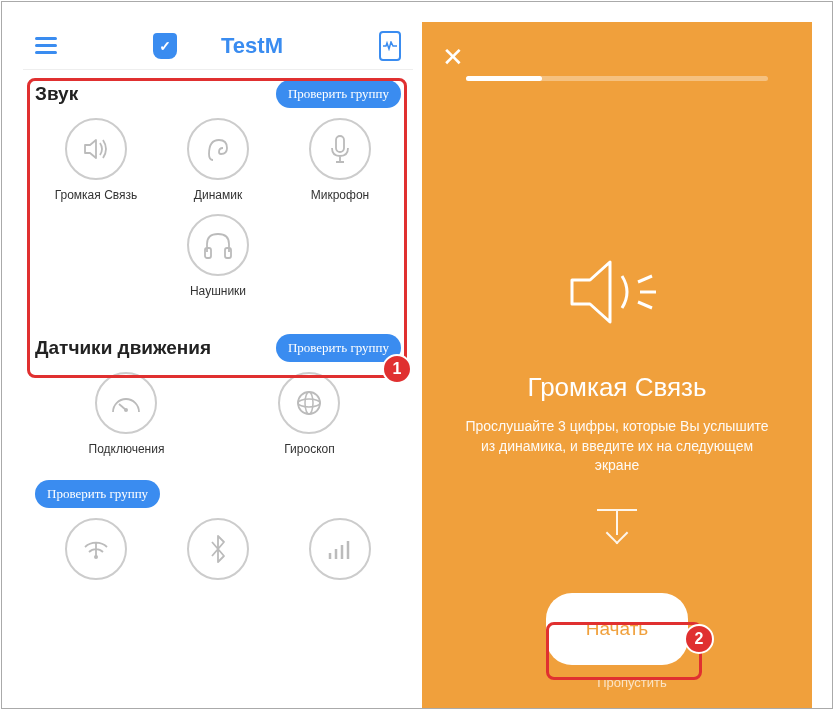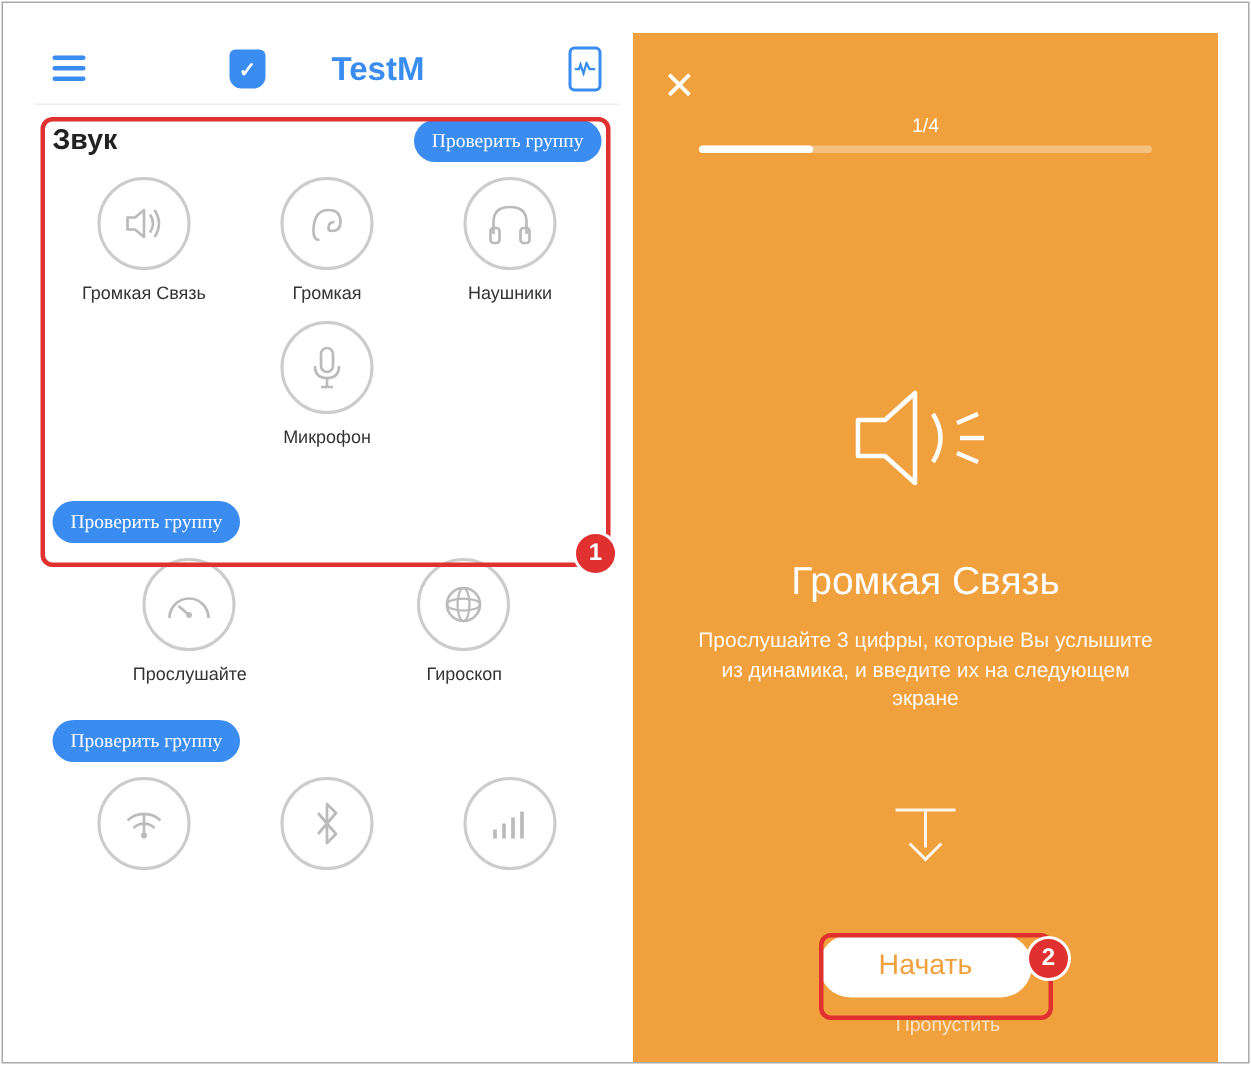--- a/index.html
+++ b/index.html
@@ -36,21 +36,21 @@
 .right-prog { position: absolute; top: 54px; left: 44px; right: 44px; text-align: center; }
 .right-prog-label { color: #fff; font-size: 13px; margin-bottom: 6px; }
 .right-prog-bar { height: 5px; background: rgba(255,255,255,0.35); border-radius: 3px; position: relative; }
 .right-prog-fill { position: absolute; left: 0; top: 0; height: 100%; width: 25%; background: #fff; border-radius: 3px; }
 
 .right-center { position: absolute; top: 220px; left: 0; right: 0; text-align: center; color: #fff; padding: 0 40px; }
 .right-title { font-size: 26px; font-weight: 400; margin-top: 30px; margin-bottom: 14px; }
 .right-desc { font-size: 14px; line-height: 1.4; opacity: 0.95; text-align: center; }
 
 .right-bottom { position: absolute; bottom: 0; left: 0; right: 0; text-align: center; padding-bottom: 18px; }
-.start-btn { background: #fff; color: #f0a03c; font-size: 19px; font-weight: 500; border: none; border-radius: 26px; padding: 10px 40px; margin-top: 40px; }
+.start-btn { background: #fff; color: #f0a03c; font-size: 19px; font-weight: 500; border: none; border-radius: 26px; padding: 25px 40px; margin-top: 40px; }
 .skip { color: rgba(255,255,255,0.7); font-size: 13px; margin-top: 10px; padding-left: 30px; }
 .arrow-down { width: 16px; height: 16px; border-left: 2px solid #fff; border-bottom: 2px solid #fff; transform: rotate(-45deg); margin: 0 auto 12px; opacity: 0.9; position: relative; }
 .arrow-stem { width: 2px; height: 24px; background: #fff; margin: 0 auto -16px; opacity: 0.9; position: relative; top: -6px; }
 .arrow-cross { width: 40px; height: 2px; background: #fff; margin: 0 auto 6px; opacity: 0.9; }
 
 svg { display: block; }
 </style>
 </head>
 <body>
 
@@ -87,58 +87,59 @@
               </svg>
           </div>
           <div class="item-label">Громкая Связь</div>
         </div>
         <div class="item">
           <div class="circle">
             <svg width="30" height="34" viewBox="0 0 30 34">
                 <path d="M10 28 Q6 28 6 22 Q6 8 16 8 Q24 8 24 16 Q24 22 18 22 Q16 22 16 20 Q16 16 20 16" stroke="#bbb" stroke-width="1.8" fill="none"></path>
               </svg>
           </div>
-          <div class="item-label">Громкая</div>
+          <div class="item-label">Динамик</div>
+        </div>
+        <div class="item">
+          <div class="circle">
+            <svg width="26" height="34" viewBox="0 0 26 34">
+                <rect x="9" y="4" width="8" height="16" rx="4" stroke="#bbb" stroke-width="1.8" fill="none"></rect>
+                <path d="M5 16 Q5 24 13 24 Q21 24 21 16 M13 24 L13 30 M9 30 L17 30" stroke="#bbb" stroke-width="1.8" fill="none"></path>
+              </svg>
+          </div>
+          <div class="item-label">Микрофон</div>
         </div>
         <div class="item">
           <div class="circle">
             <svg width="34" height="30" viewBox="0 0 34 30">
                 <path d="M6 22 L6 14 Q6 4 17 4 Q28 4 28 14 L28 22" stroke="#bbb" stroke-width="1.8" fill="none"></path>
                 <rect x="4" y="18" width="6" height="10" rx="2" stroke="#bbb" stroke-width="1.8" fill="none"></rect>
                 <rect x="24" y="18" width="6" height="10" rx="2" stroke="#bbb" stroke-width="1.8" fill="none"></rect>
               </svg>
           </div>
           <div class="item-label">Наушники</div>
         </div>
-        <div class="item">
-          <div class="circle">
-            <svg width="26" height="34" viewBox="0 0 26 34">
-                <rect x="9" y="4" width="8" height="16" rx="4" stroke="#bbb" stroke-width="1.8" fill="none"></rect>
-                <path d="M5 16 Q5 24 13 24 Q21 24 21 16 M13 24 L13 30 M9 30 L17 30" stroke="#bbb" stroke-width="1.8" fill="none"></path>
-              </svg>
-          </div>
-          <div class="item-label">Микрофон</div>
-        </div>
       </div>
     </div>
 
     <div class="section" style="margin-top:26px">
       <div class="section-head">
+        <div class="section-title">Датчики движения</div>
         <button class="check-btn">Проверить группу</button>
       </div>
       <div class="grid">
         <div class="item">
           <div class="circle">
             <svg width="34" height="26" viewBox="0 0 34 26">
                 <path d="M4 22 A13 13 0 0 1 30 22" stroke="#bbb" stroke-width="1.8" fill="none"></path>
                 <circle cx="17" cy="20" r="2" fill="#bbb"></circle>
                 <line x1="17" y1="20" x2="10" y2="14" stroke="#bbb" stroke-width="1.8"></line>
               </svg>
           </div>
-          <div class="item-label">Прослушайте</div>
+          <div class="item-label">Подключения</div>
         </div>
         <div class="item">
           <div class="circle">
             <svg width="30" height="30" viewBox="0 0 30 30">
                 <circle cx="15" cy="15" r="11" stroke="#bbb" stroke-width="1.8" fill="none"></circle>
                 <ellipse cx="15" cy="15" rx="11" ry="4" stroke="#bbb" stroke-width="1.5" fill="none"></ellipse>
                 <ellipse cx="15" cy="15" rx="4" ry="11" stroke="#bbb" stroke-width="1.5" fill="none"></ellipse>
               </svg>
           </div>
           <div class="item-label">Гироскоп</div>
@@ -176,21 +177,20 @@
               </svg>
           </div>
         </div>
       </div>
     </div>
   </div>
 
   <div class="panel panel-right">
     <div class="right-close">✕</div>
     <div class="right-prog">
-      <div class="right-prog-label">1/4</div>
       <div class="right-prog-bar">
           <div class="right-prog-fill"></div>
         </div>
     </div>
     <div class="right-center">
       <svg width="130" height="100" viewBox="0 0 130 100" style="margin:0 auto">
         <path d="M20 38 L38 38 L58 20 L58 80 L38 62 L20 62 Z" stroke="#fff" stroke-width="3" fill="none" stroke-linejoin="round"></path>
         <path d="M70 34 Q80 50 70 66" stroke="#fff" stroke-width="3" fill="none"></path>
         <line x1="86" y1="40" x2="100" y2="34" stroke="#fff" stroke-width="3"></line>
         <line x1="88" y1="50" x2="104" y2="50" stroke="#fff" stroke-width="3"></line>

